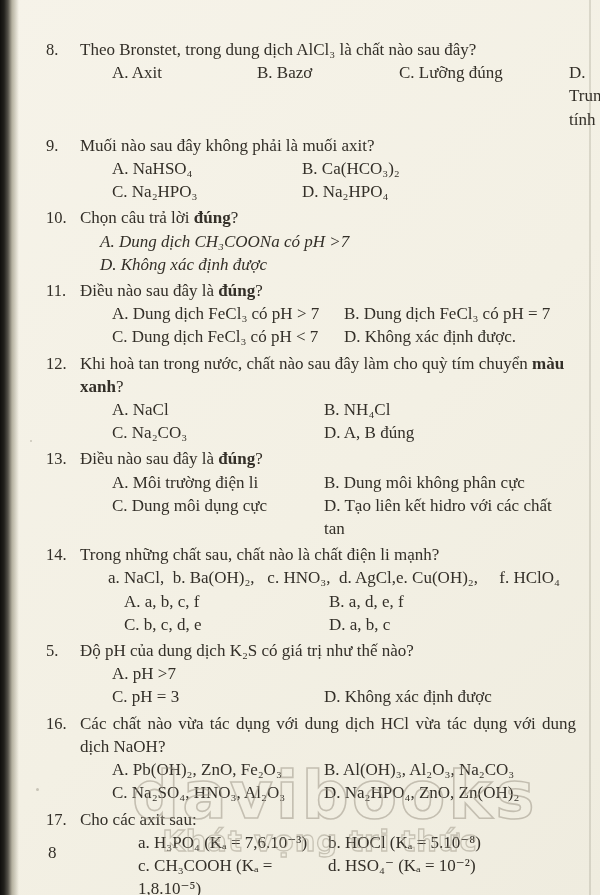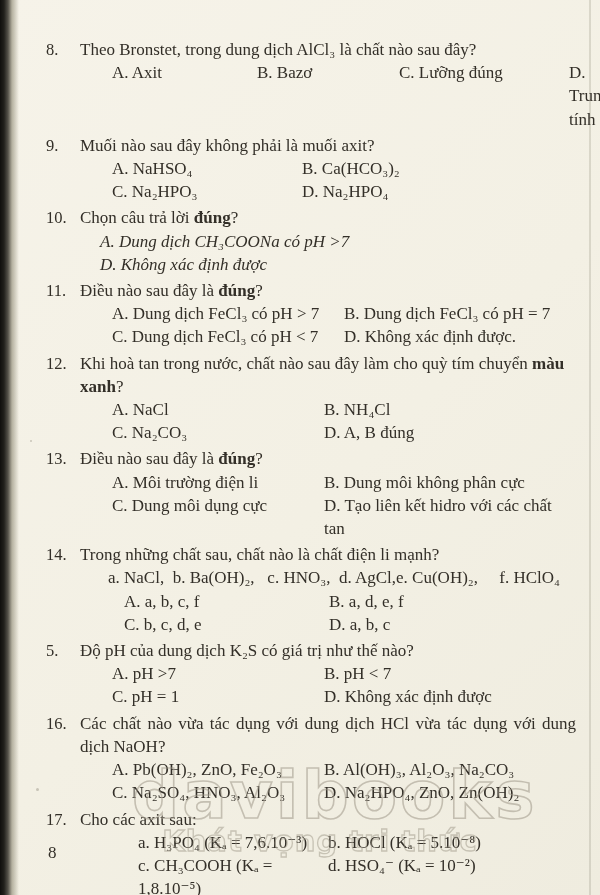--- a/index.html
+++ b/index.html
@@ -171,24 +171,23 @@
         </div>
       </div>
     </div>
 
     <div class="q">
       <div class="qnum">5.</div>
       <div class="qbody">
         <div class="qtext"><span>Độ pH của dung dịch K₂S có giá trị như thế nào?</span><b></b><span></span></div>
         <div class="optrow2">
           <span>A. pH &gt;7</span>
-          <span>B. pH &lt; 7</span>
-        </div>
-        <div class="optrow2">
-          <span>C. pH = 1</span>
+        </div>
+        <div class="optrow2">
+          <span>C. pH = 3</span>
           <span>D. Không xác định được</span>
         </div>
       </div>
     </div>
 
     <div class="q">
       <div class="qnum">16.</div>
       <div class="qbody">
         <div class="qtext just"><span>Các chất nào vừa tác dụng với dung dịch HCl vừa tác dụng với dung dịch NaOH?</span><b></b><span></span></div>
         <div class="optrow2">

